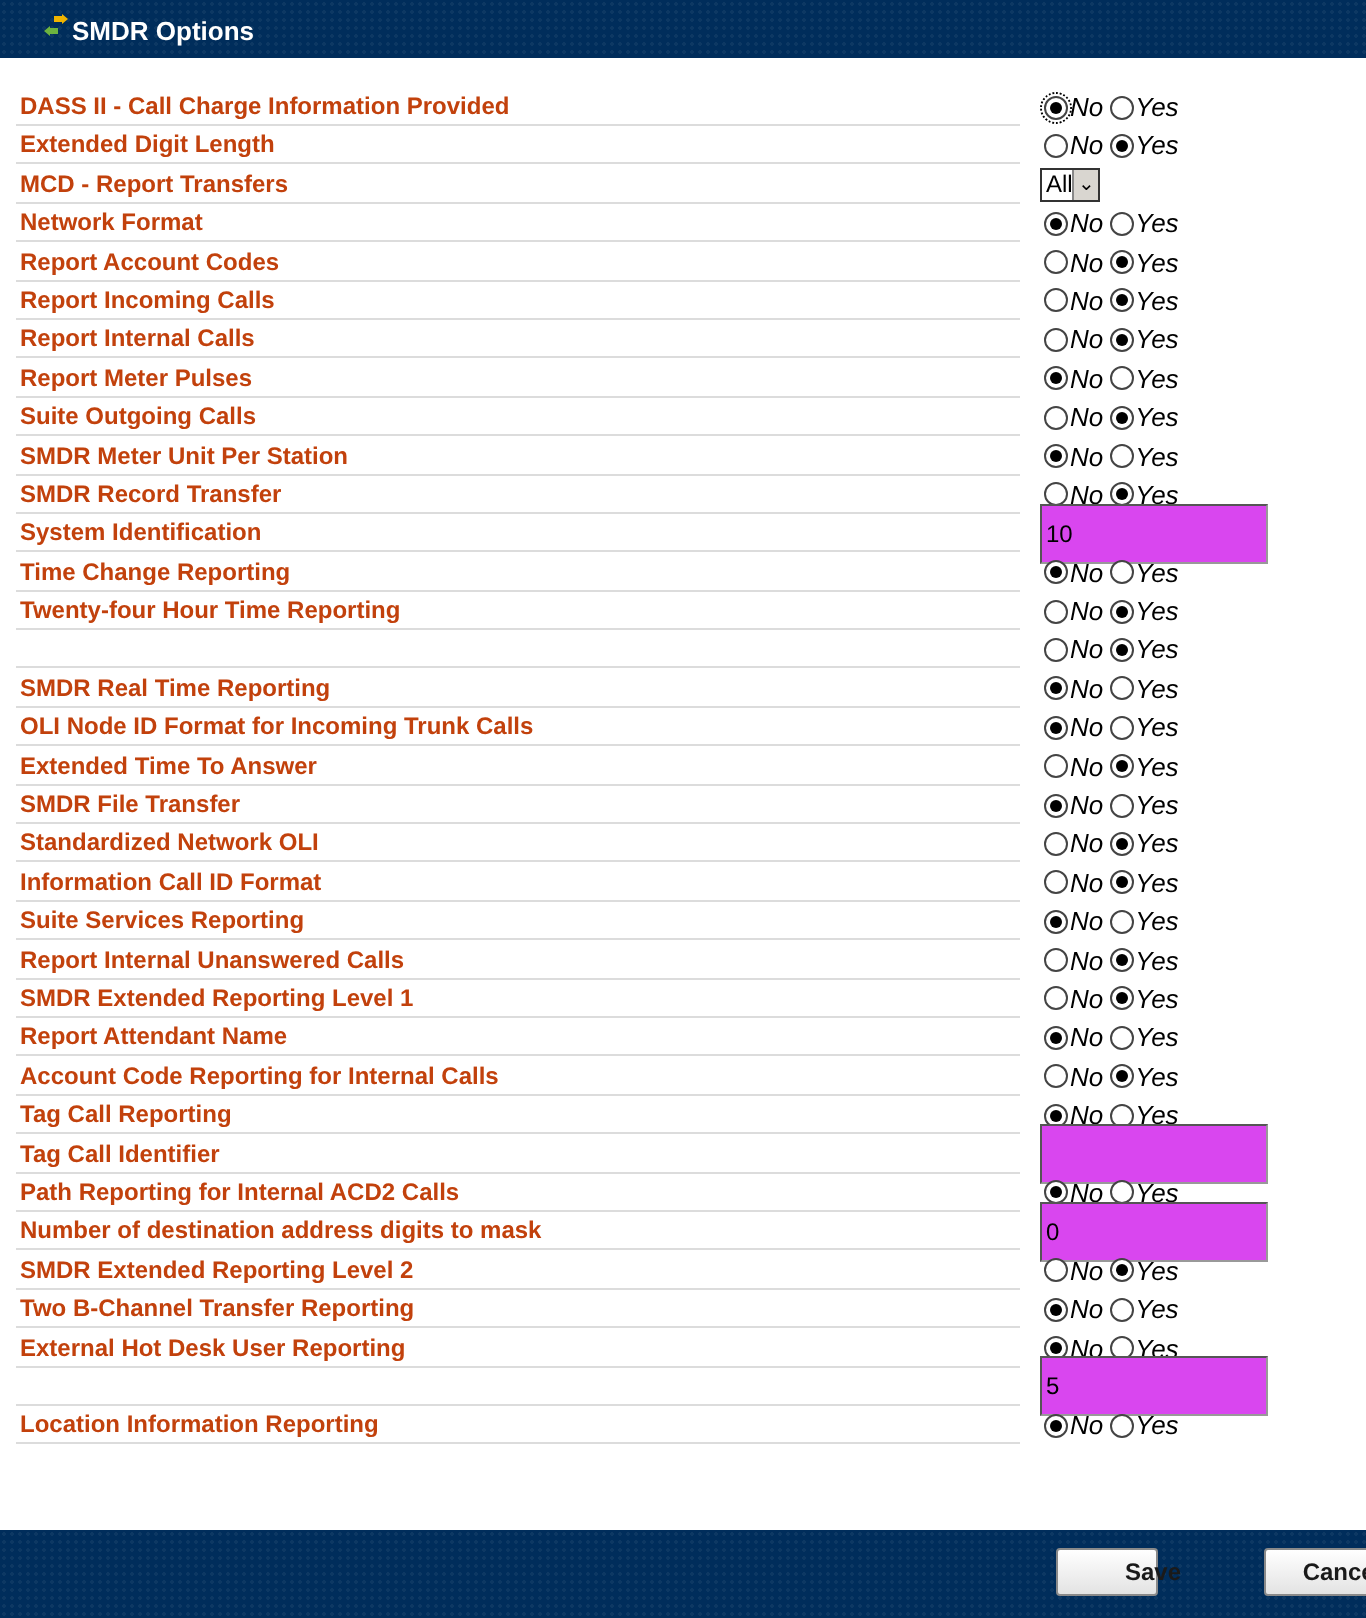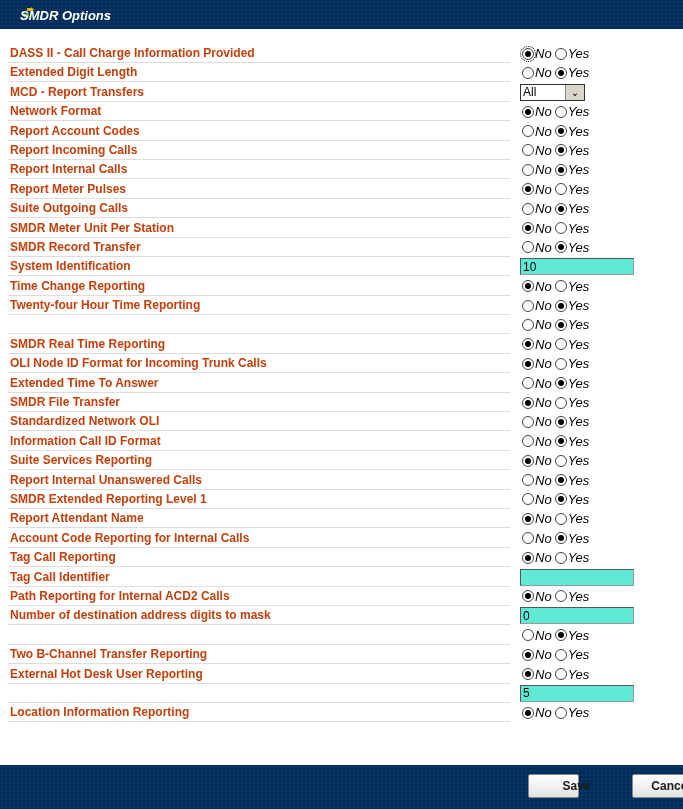--- a/index.html
+++ b/index.html
@@ -1,31 +1,31 @@
 <!DOCTYPE html>
 <html><head>
 <meta charset="utf-8">
 <style>
   html, body { margin:0; padding:0; }
   body { width:683px; height:809px; position:relative; background:#ffffff; font-family:"Liberation Sans", sans-serif; overflow:hidden; }
   .header { position:absolute; left:0; top:0; width:683px; height:29px; background:#002d5b;
     background-image: radial-gradient(rgba(255,255,255,0.05) 1px, transparent 1px); background-size:4px 4px; }
   .header .icon { position:absolute; left:21px; top:7px; width:14px; height:12px; }
-  .header .title { position:absolute; left:20px; top:8px; color:#ffffff; font-weight:bold; font-size:13px;font-style:italic; }
+  .header .title { position:absolute; left:36px; top:8px; color:#ffffff; font-weight:bold; font-size:13px; }
   .table { position:absolute; left:8px; top:44px; width:670px; }
   .row { position:relative; height:19.4px; }
   .row .label { position:absolute; left:2px; top:2px; font-size:12px; font-weight:bold; color:#c2410c; white-space:nowrap; }
   .row .line { position:absolute; left:0; top:18px; width:502px; height:1px; background:#dcdcdc; }
   .row .ctrl { position:absolute; left:512px; top:0; height:19px; display:flex; align-items:center; font-size:13px; color:#000; }
   .radio { width:12px; height:12px; border:1px solid #444; border-radius:50%; box-sizing:border-box; position:relative; margin:0 1px 0 2px; background:#fff; }
   .radio.on::after { content:""; position:absolute; left:2px; top:2px; width:6px; height:6px; border-radius:50%; background:#000; }
   .radio.focus { outline:1px dotted #000; outline-offset:1px; }
   .rlabel { margin-right:1px; font-size:13px;font-style:italic; }
-  .textbox { width:114px; height:17px; border:1px solid #999; border-top-color:#555; border-left-color:#555; box-sizing:border-box; font-size:12px; padding:1px 2px; background:#5eead4; font-family:"Liberation Sans", sans-serif; }
-  .select { width:65px; height:17px; border:1px solid #333; box-sizing:border-box; font-size:12px; display:flex; background:#fff; }
+  .textbox { width:114px; height:30px; border:1px solid #999; border-top-color:#555; border-left-color:#555; box-sizing:border-box; font-size:12px; padding:1px 2px; background:#d946ef; font-family:"Liberation Sans", sans-serif; }
+  .select { width:30px; height:17px; border:1px solid #333; box-sizing:border-box; font-size:12px; display:flex; background:#fff; }
   .select .val { flex:1; padding-left:2px; line-height:15px; }
   .select .btn { width:18px; background:#d9d6d0; border-left:1px solid #888; display:flex; align-items:center; justify-content:center; font-size:10px; }
   .footer { position:absolute; left:0; top:765px; width:683px; height:44px; background:#002d5b;
     background-image: radial-gradient(rgba(255,255,255,0.05) 1px, transparent 1px); background-size:4px 4px; }
   .fbtn { position:absolute; top:9px; height:24px; border:1px solid #8a8a8a; border-radius:2px; background:linear-gradient(#ffffff,#e3e3e3); font-size:12px; font-weight:bold; color:#1a1a1a; display:flex; align-items:center; justify-content:center; box-sizing:border-box; }
 </style>
 </head>
 <body>
 
 <div class="header">
@@ -321,20 +321,21 @@
       </div>
     </div>
     <div class="row">
       <span class="label">Number of destination address digits to mask</span>
       <div class="line"></div>
       <div class="ctrl">
         <input class="textbox" value="0" style="">
       </div>
     </div>
     <div class="row">
+      <span class="label">SMDR Extended Reporting Level 2</span>
       <div class="line"></div>
       <div class="ctrl">
         <span class="radio"></span>
         <span class="rlabel">No</span>
         <span class="radio on"></span>
         <span class="rlabel">Yes</span>
       </div>
     </div>
     <div class="row">
       <span class="label">Two B-Channel Transfer Reporting</span>

